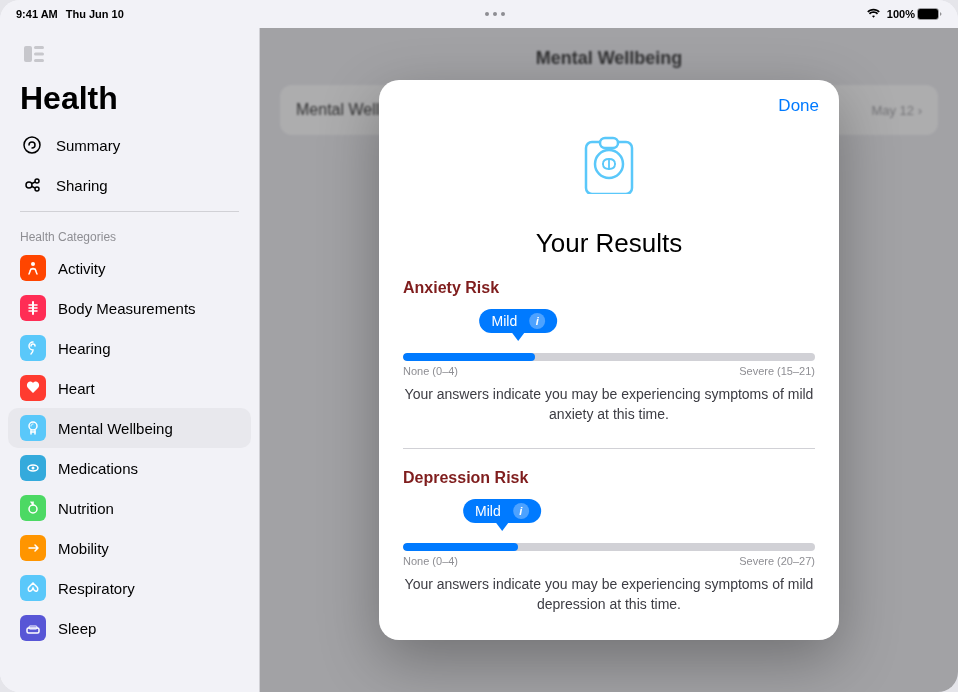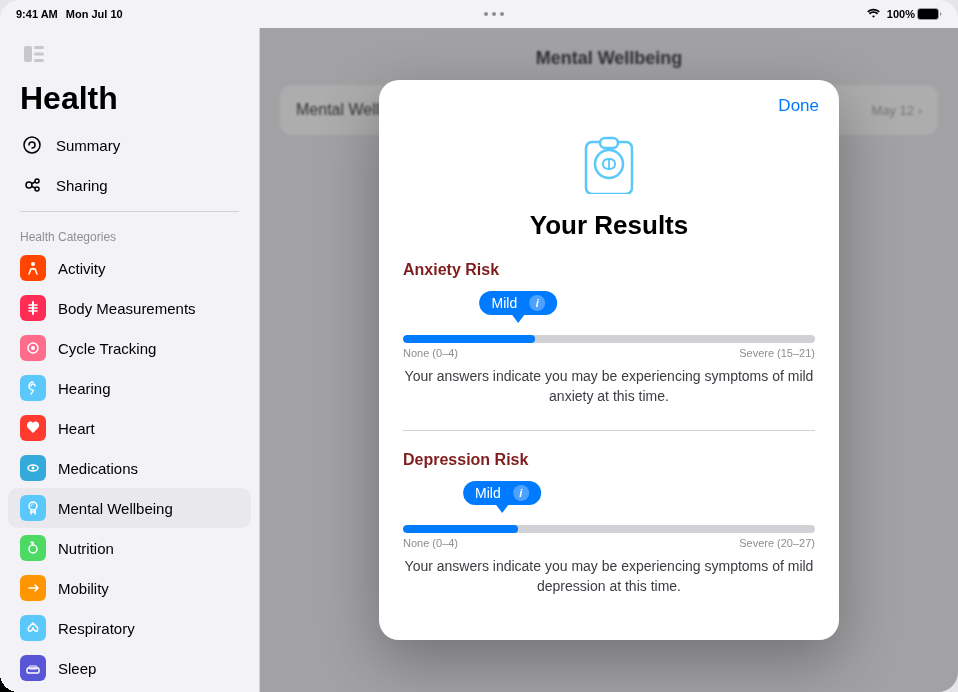--- a/index.html
+++ b/index.html
@@ -220,23 +220,24 @@
     }
 
     .modal-icon {
       width: 70px;
       height: 70px;
     }
 
     .modal-title {
       text-align: center;
       font-size: 26px;
-      font-weight: 700;
+      font-weight: 400;
       color: #000;
       padding: 0 24px 20px 24px;
+      margin-top: 18px;
     }
 
     .modal-body {
       padding: 0 24px 24px 24px;
     }
 
     .risk-section {
       margin-bottom: 24px;
     }
 
@@ -346,21 +347,21 @@
     }
   </style>
 </head>
 <body>
 
 <div class="ipad-frame">
 
   <div class="status-bar">
     <div class="status-bar-left">
       <span>9:41 AM</span>
-      <span>Mon Jul 10</span>
+      <span>Thu Jun 10</span>
     </div>
     <div class="status-bar-center">
       <div class="three-dots">
         <div class="dot"></div>
         <div class="dot"></div>
         <div class="dot"></div>
       </div>
     </div>
     <div class="status-bar-right">
       <span>
@@ -440,70 +441,61 @@
           <svg width="16" height="16" viewBox="0 0 16 16" fill="white">
             <path d="M8 2L8 14" stroke="white" stroke-width="2" stroke-linecap="round"></path>
             <path d="M4 5L12 5" stroke="white" stroke-width="1.5" stroke-linecap="round"></path>
             <path d="M4 8L12 8" stroke="white" stroke-width="1.5" stroke-linecap="round"></path>
             <path d="M4 11L12 11" stroke="white" stroke-width="1.5" stroke-linecap="round"></path>
           </svg>
         </div>
         <span>Body Measurements</span>
       </div>
 
-      <div class="sidebar-category-item">
-        <div class="category-icon" style="background:#ff6b8a;">
-          <svg width="16" height="16" viewBox="0 0 16 16" fill="none">
-            <circle cx="8" cy="8" r="5" stroke="white" stroke-width="1.5"></circle>
-            <circle cx="8" cy="8" r="2" fill="white"></circle>
-          </svg>
-        </div>
-        <span>Cycle Tracking</span>
-      </div>
 
       <div class="sidebar-category-item">
         <div class="category-icon" style="background:#5ac8fa;">
           <svg width="16" height="16" viewBox="0 0 16 16" fill="none">
             <path d="M8 2C5.8 2 4 3.8 4 6C4 8.2 5.8 10 8 10C8 10 8 12 6 14" stroke="white" stroke-width="1.5" stroke-linecap="round"></path>
             <path d="M6 6C6 4.9 6.9 4 8 4C9.1 4 10 4.9 10 6" stroke="white" stroke-width="1.5" stroke-linecap="round"></path>
           </svg>
         </div>
         <span>Hearing</span>
       </div>
 
       <div class="sidebar-category-item">
         <div class="category-icon" style="background:#ff3b30;">
           <svg width="16" height="16" viewBox="0 0 16 16" fill="white">
             <path d="M8 13L3 8C1.5 6.5 1.5 4 3 2.5C4.5 1 7 1.5 8 3C9 1.5 11.5 1 13 2.5C14.5 4 14.5 6.5 13 8L8 13Z"></path>
           </svg>
         </div>
         <span>Heart</span>
-      </div>
-
-      <div class="sidebar-category-item">
-        <div class="category-icon" style="background:#34aadc;">
-          <svg width="16" height="16" viewBox="0 0 16 16" fill="none">
-            <ellipse cx="8" cy="8" rx="5" ry="3" stroke="white" stroke-width="1.5"></ellipse>
-            <circle cx="8" cy="8" r="1.5" fill="white"></circle>
-          </svg>
-        </div>
-        <span>Medications</span>
       </div>
 
       <div class="sidebar-category-item active">
         <div class="category-icon" style="background:#5ac8fa;">
           <svg width="16" height="16" viewBox="0 0 16 16" fill="none">
             <circle cx="8" cy="6" r="4" stroke="white" stroke-width="1.5"></circle>
             <path d="M6 6C6 4.9 6.9 4 8 4" stroke="white" stroke-width="1" stroke-linecap="round"></path>
             <path d="M6 10L6 14" stroke="white" stroke-width="1.5" stroke-linecap="round"></path>
             <path d="M10 10L10 14" stroke="white" stroke-width="1.5" stroke-linecap="round"></path>
             <path d="M6 12L10 12" stroke="white" stroke-width="1.5" stroke-linecap="round"></path>
           </svg>
         </div>
         <span>Mental Wellbeing</span>
+      </div>
+
+      <div class="sidebar-category-item">
+        <div class="category-icon" style="background:#34aadc;">
+          <svg width="16" height="16" viewBox="0 0 16 16" fill="none">
+            <ellipse cx="8" cy="8" rx="5" ry="3" stroke="white" stroke-width="1.5"></ellipse>
+            <circle cx="8" cy="8" r="1.5" fill="white"></circle>
+          </svg>
+        </div>
+        <span>Medications</span>
       </div>
 
       <div class="sidebar-category-item">
         <div class="category-icon" style="background:#4cd964;">
           <svg width="16" height="16" viewBox="0 0 16 16" fill="none">
             <circle cx="8" cy="9" r="4" stroke="white" stroke-width="1.5"></circle>
             <path d="M8 5V2M6 2C6 2 8 4 8 5" stroke="white" stroke-width="1.5" stroke-linecap="round"></path>
           </svg>
         </div>
         <span>Nutrition</span>

